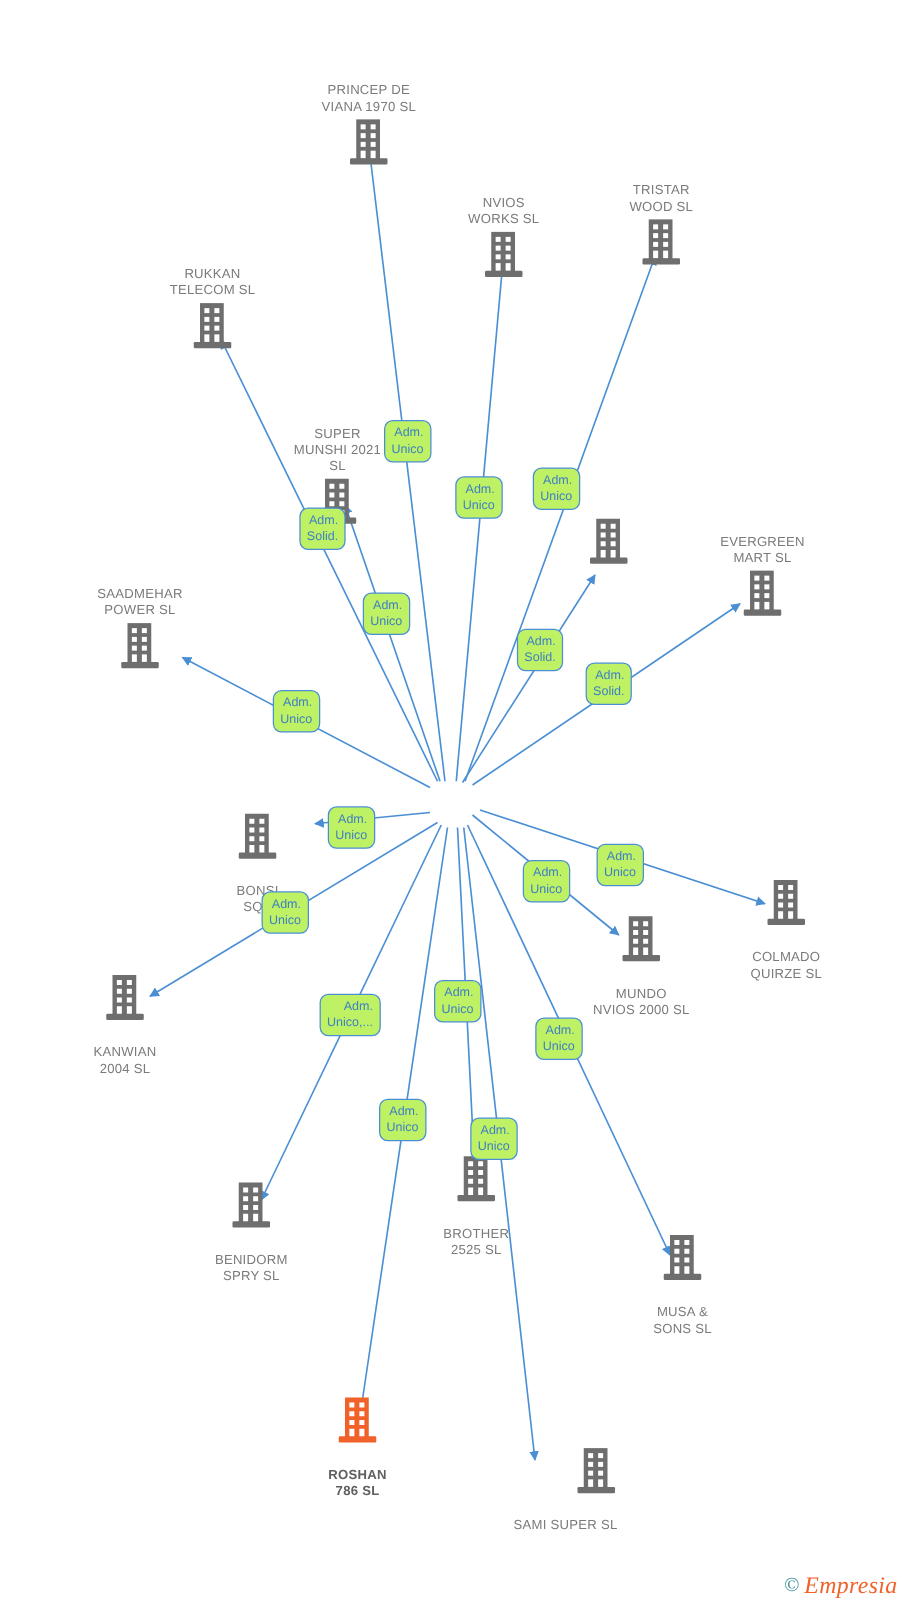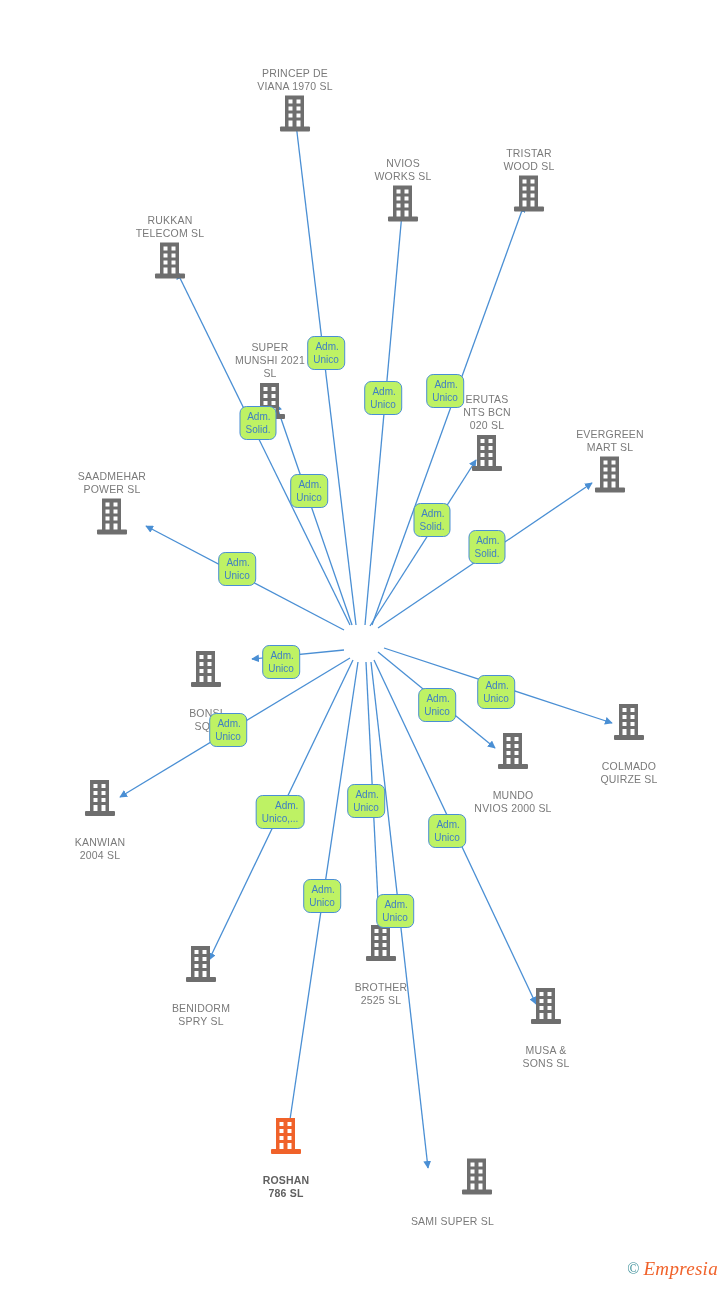--- a/index.html
+++ b/index.html
@@ -141,23 +141,20 @@
           <rect x="18.5" y="6" width="4" height="4" fill="#fff"></rect>
           <rect x="10.5" y="13" width="4" height="4" fill="#fff"></rect>
           <rect x="18.5" y="13" width="4" height="4" fill="#fff"></rect>
           <rect x="10.5" y="20" width="4" height="4" fill="#fff"></rect>
           <rect x="18.5" y="20" width="4" height="4" fill="#fff"></rect>
           <rect x="10.5" y="27" width="4" height="6" fill="#fff"></rect>
           <rect x="18.5" y="27" width="4" height="6" fill="#fff"></rect>
         </svg></span>
     </div>
     <div class="node caption-above" style="left: 487px; top: 433px;">
-      <div class="caption">ERUTAS
-NTS BCN
-020  SL</div>
       <span class="glyph"><svg width="34" height="40" viewBox="0 0 34 40" xmlns="http://www.w3.org/2000/svg">
           <rect x="7" y="2" width="19" height="32" fill="#6e6e6e"></rect>
           <rect x="2" y="33" width="30" height="5" rx="1" fill="#6e6e6e"></rect>
           <rect x="10.5" y="6" width="4" height="4" fill="#fff"></rect>
           <rect x="18.5" y="6" width="4" height="4" fill="#fff"></rect>
           <rect x="10.5" y="13" width="4" height="4" fill="#fff"></rect>
           <rect x="18.5" y="13" width="4" height="4" fill="#fff"></rect>
           <rect x="10.5" y="20" width="4" height="4" fill="#fff"></rect>
           <rect x="18.5" y="20" width="4" height="4" fill="#fff"></rect>
           <rect x="10.5" y="27" width="4" height="6" fill="#fff"></rect>

